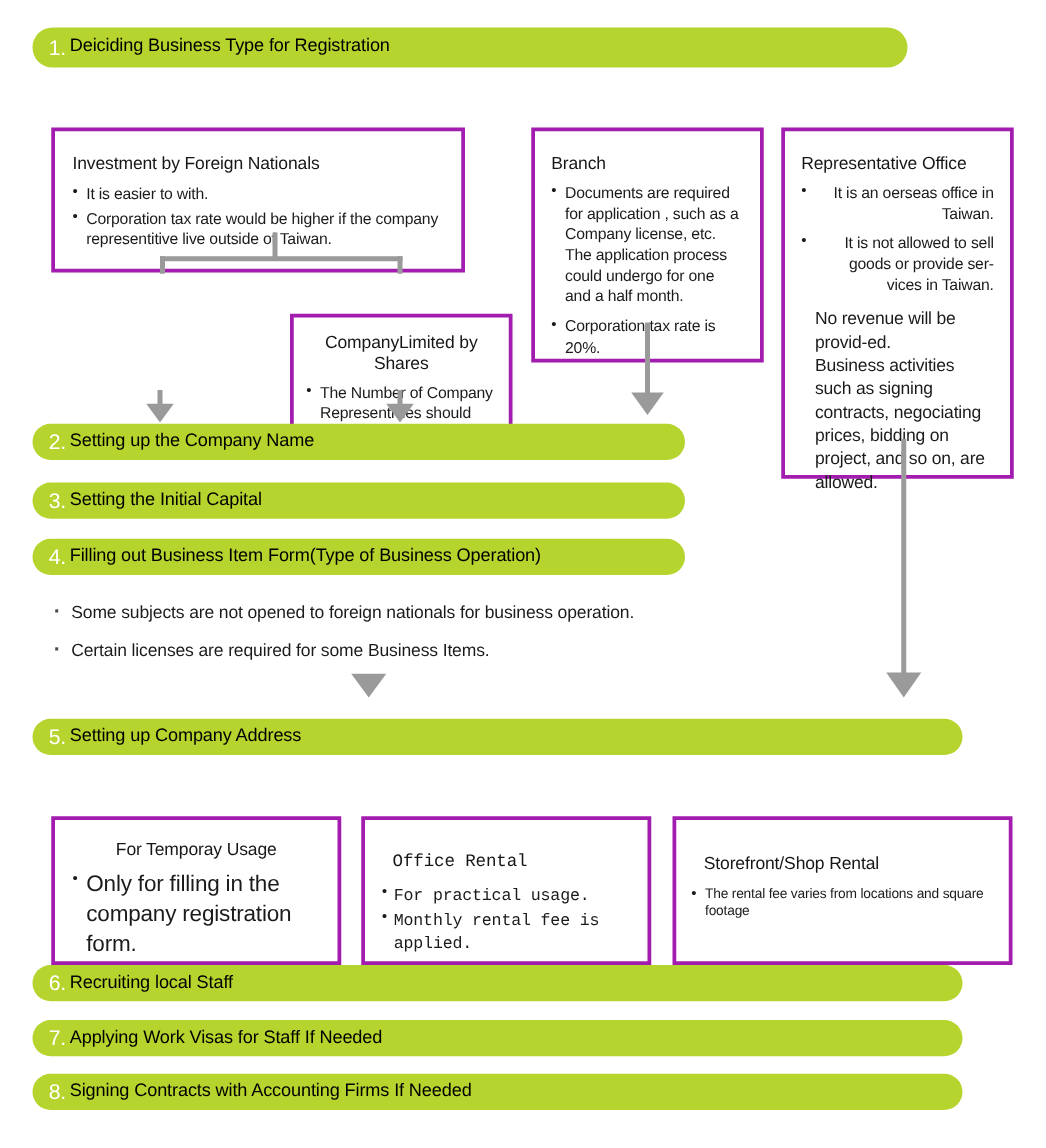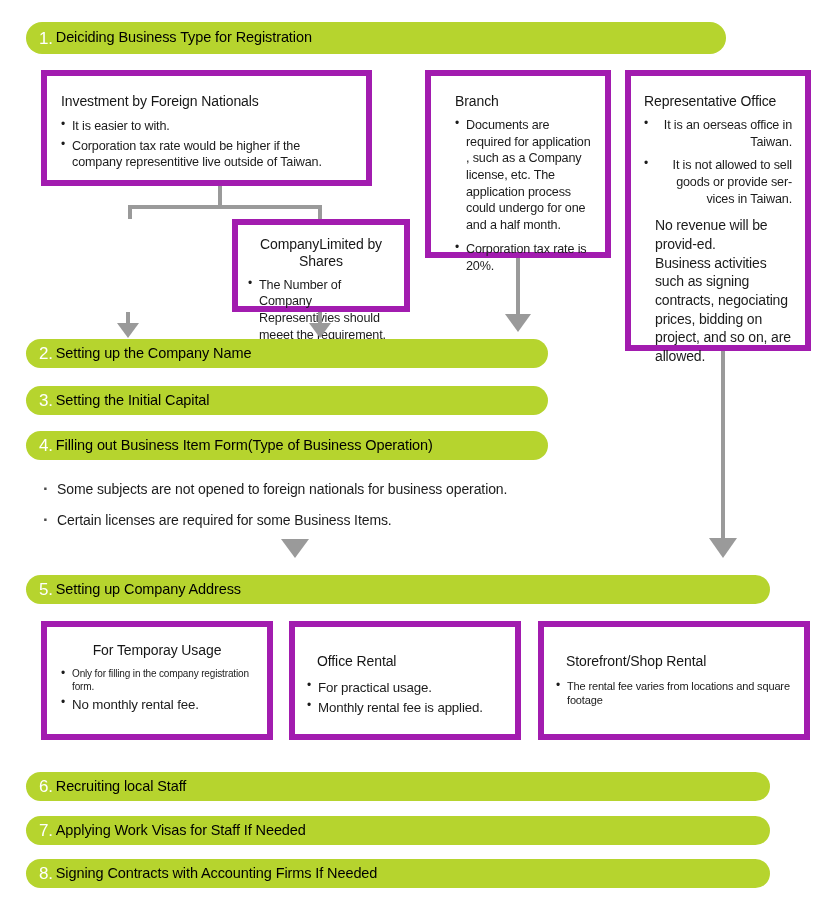--- a/index.html
+++ b/index.html
@@ -44,22 +44,23 @@
     line-height: 1.1;
     white-space: nowrap;
     letter-spacing: -0.1px;
   }
 
   
   .box {
     position: absolute;
     box-sizing: border-box;
     background: #ffffff;
-    border: 6px solid #a21caf;
-    padding: 0;
+    border: 3px solid #a21caf;
+    padding: 0;
+    margin-top: 32px;
   }
   .box-title {
     font-size: 14px;
     color: #161616;
     line-height: 1.2;
     letter-spacing: -0.1px;
   }
   .box-list {
     list-style: none;
     margin: 0;
@@ -178,21 +179,21 @@
       <li>The Number of Company Representivies should meeet the requirement.</li>
     </ul>
   </div>
 
   <div class="vline" style="left:126px; top:312px; height:13px;"></div>
   <div class="arrow-head small" style="left:117px; top:323px;"></div>
 
   <div class="vline" style="left:318px; top:312px; height:13px;"></div>
   <div class="arrow-head small" style="left:309px; top:323px;"></div>
 
-  <div class="box" style="left:425px; top:70px; width:186px; height:188px; padding:17px 13px 0 24px;">
+  <div class="box" style="left:425px; top:70px; width:186px; height:188px; padding:17px 13px 0 13px;">
     <div class="box-title">Branch</div>
     <ul class="box-list" style="margin-top:7px;">
       <li>Documents are required for application , such as a Company license, etc. The application process could undergo for one and a half month.</li>
       <li style="margin-top:7px;">Corporation tax rate is 20%.</li>
     </ul>
   </div>
 
   <div class="vline" style="left:516px; top:258px; height:58px;"></div>
   <div class="arrow-head" style="left:505px; top:314px;"></div>
 
@@ -232,26 +233,26 @@
   <div class="arrow-head" style="left:281px; top:539px; border-left-width:14px; border-right-width:14px; border-top-width:19px;"></div>
 
   <div class="step-bar" style="left:26px; top:575px; width:744px; height:29px;">
     <span class="step-num">5.</span>
     <span class="step-label">Setting up Company Address</span>
   </div>
 
   <div class="box" style="left:41px; top:621px; width:232px; height:119px; padding:15px 14px 0 14px;">
     <div class="box-title" style="text-align:center;">For Temporay Usage</div>
     <ul class="box-list" style="margin-top:8px;">
-      <li style="font-size:10px;">Only for filling in the company registration form.</li>
+      <li style="font-size:18px;">Only for filling in the company registration form.</li>
       <li style="font-size:13.3px;">No monthly rental fee.</li>
     </ul>
   </div>
 
-  <div class="box" style="left:289px; top:621px; width:232px; height:119px; padding:26px 28px 0 12px;">
+  <div class="box" style="left:289px; top:621px; width:232px; height:119px; padding:26px 28px 0 12px;font-family:Liberation Mono, monospace;">
     <div class="box-title" style="padding-left:10px;">Office Rental</div>
     <ul class="box-list" style="margin-top:9px;">
       <li style="font-size:13.3px;">For practical usage.</li>
       <li style="font-size:13.3px;"> Monthly rental fee is applied.</li>
     </ul>
   </div>
 
   <div class="box" style="left:538px; top:621px; width:272px; height:119px; padding:26px 12px 0 12px;">
     <div class="box-title" style="padding-left:10px;">Storefront/Shop Rental</div>
     <ul class="box-list" style="margin-top:9px;">

